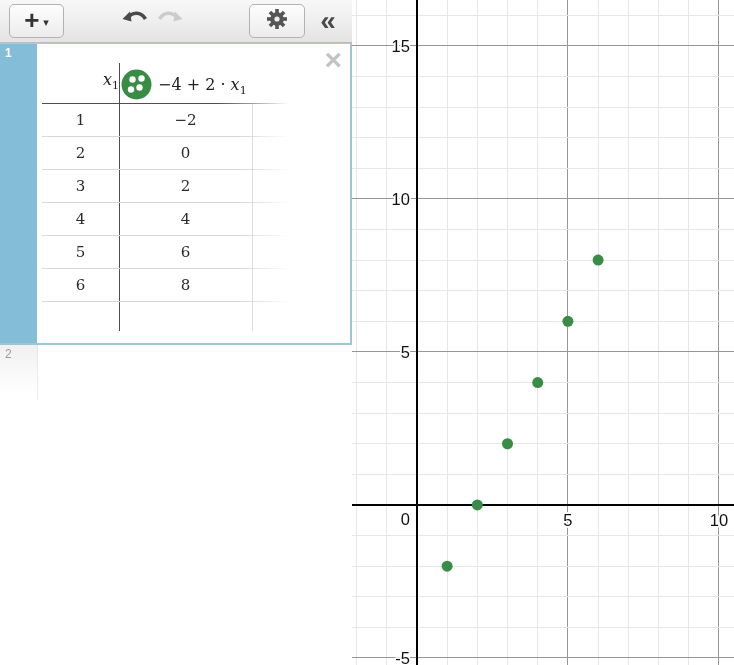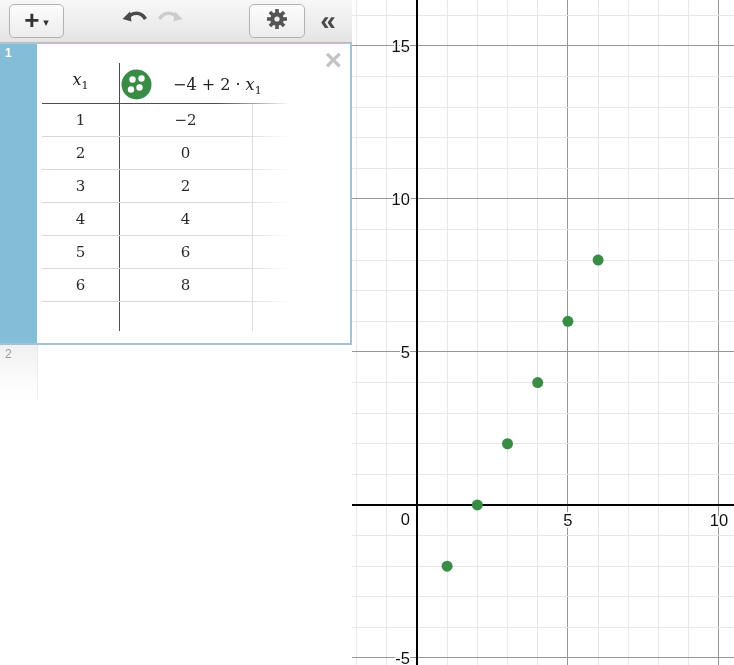--- a/index.html
+++ b/index.html
@@ -31,23 +31,23 @@
   #row1{position:absolute;left:0;top:43px;width:352px;height:302px;box-sizing:border-box;background:#fff;
     border-top:1px solid #a6cbdf;border-right:2px solid #9cc5da;border-bottom:2px solid #9cc5da;}
   #row1-gutter{position:absolute;left:0;top:0;width:37px;height:100%;background:#84bdd8;cursor:pointer;}
   .gutter-num{position:absolute;left:5px;top:2px;font-size:12px;font-weight:bold;}
   #row1-gutter .gutter-num{color:#fff;}
 
   .serif{font-family:"DejaVu Serif","Liberation Serif",serif;}
   .mvar{font-style:italic;}
   .msub{font-size:11px;vertical-align:-4px;}
 
-  #tbl-header-x{position:absolute;left:42px;top:26px;width:77px;text-align:center;font-size:16px;color:#222;}
+  #tbl-header-x{position:absolute;left:42px;top:26px;width:77px;text-align:right;font-size:16px;color:#222;}
   #tbl-icon{position:absolute;left:121px;top:25px;width:31px;height:31px;cursor:pointer;}
-  #tbl-expr{position:absolute;left:158px;top:31px;font-size:16px;color:#222;white-space:nowrap;margin-left:15px;}
+  #tbl-expr{position:absolute;left:158px;top:31px;font-size:16px;color:#222;white-space:nowrap;}
 
   #hdr-line{position:absolute;left:42px;top:59px;width:248px;height:1px;
     background:linear-gradient(to right,#4f4f4f 0,#4f4f4f 175px,#aaa 215px,rgba(170,170,170,0) 248px);}
   #vline-dark{position:absolute;left:119px;top:19px;width:1px;height:268px;background:#4f4f4f;}
   #vline-light{position:absolute;left:252px;top:60px;width:1px;height:227px;background:#ddd;}
 
   .trow{position:absolute;left:42px;width:248px;height:33px;}
   .trow::after{content:'';position:absolute;left:0;bottom:0;width:100%;height:1px;
     background:linear-gradient(to right,#d8d8d8 0,#d8d8d8 200px,rgba(216,216,216,0) 248px);}
   .cell{position:absolute;top:0;height:33px;line-height:33px;text-align:center;font-size:15px;color:#2a2a2a;cursor:text;}

